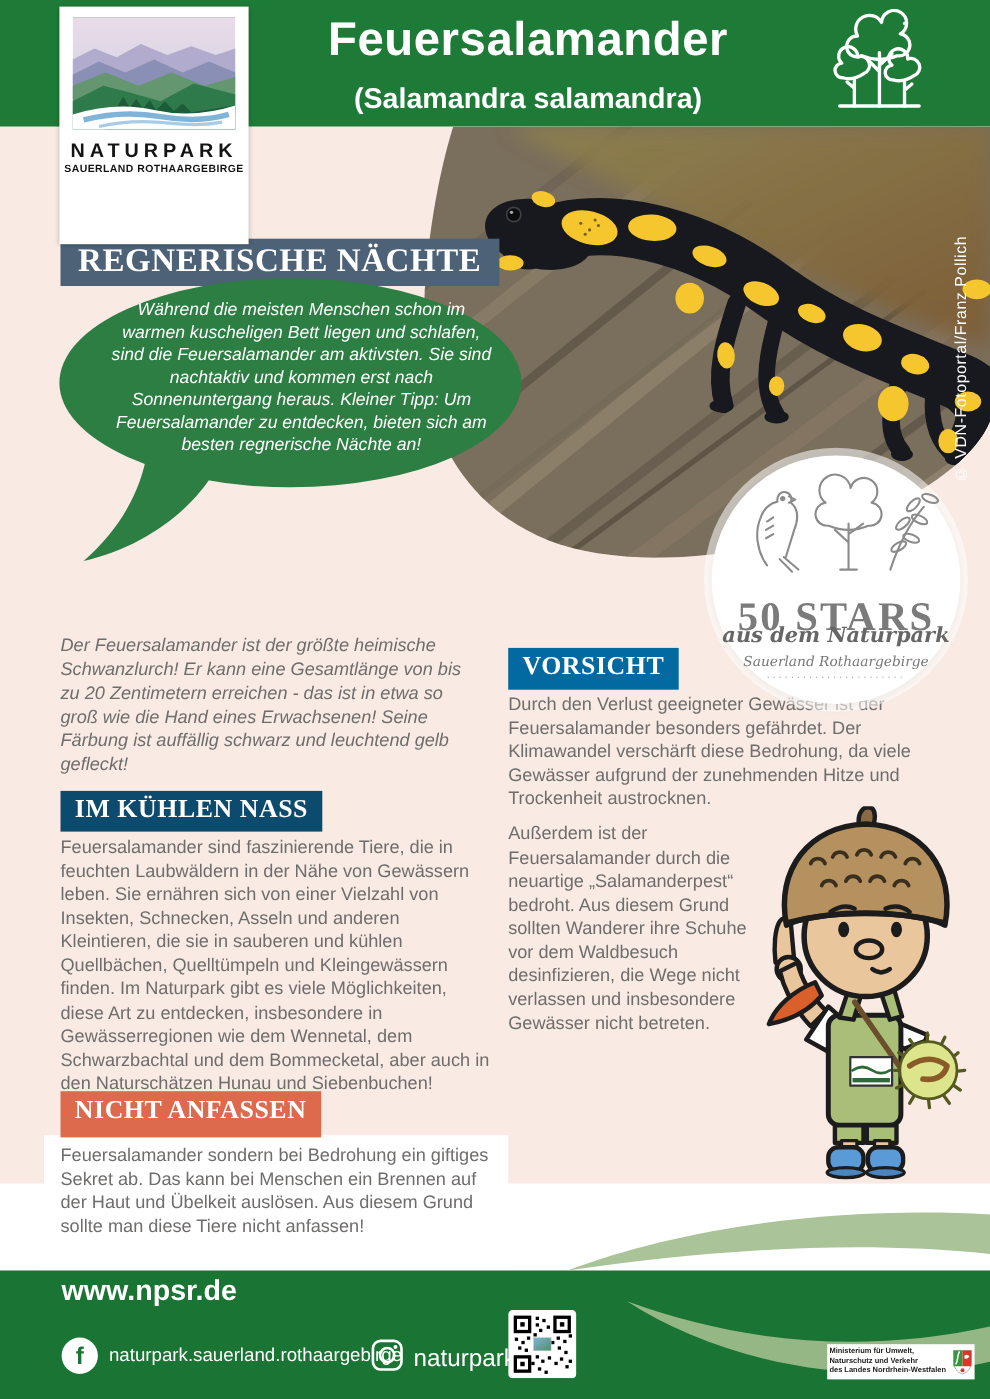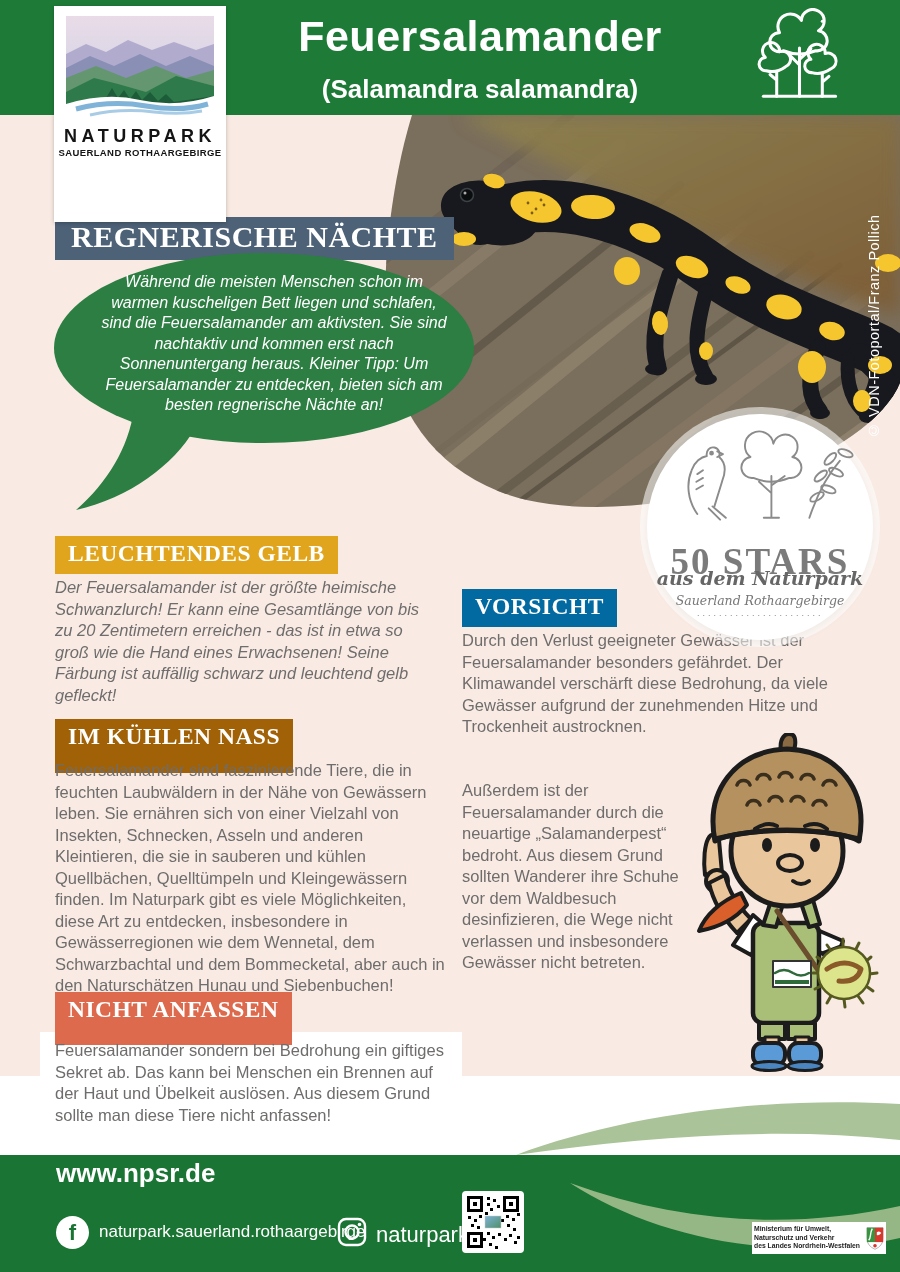--- a/index.html
+++ b/index.html
@@ -36,29 +36,29 @@
   #badge-title{position:absolute;top:108px;width:100%;font-family:"Liberation Serif",serif;
                font-weight:bold;font-size:37px;color:#7b7b7b;letter-spacing:2px;margin-top:18px;}
   #badge-sub{position:absolute;top:153px;width:100%;font-family:"DejaVu Serif",serif;
              font-style:italic;font-weight:bold;font-size:19px;color:#666;}
   #badge-region{position:absolute;top:179px;width:100%;font-family:"DejaVu Serif",serif;
                 font-style:italic;font-size:12.5px;color:#777;}
   #badge-dots{position:absolute;top:196px;width:100%;font-size:9px;letter-spacing:2.5px;color:#888;}
   
   #gelb-heading{left:55px;top:536px;background:#e0a51d;font-size:23.5px;padding:5px 13px 7px;}
   #gelb-body{left:55px;top:577px;width:384px;font-style:italic;}
-  #nass-heading{left:55px;top:719px;background:#a16207;font-size:23.5px;padding:5px 13px 23px;}
+  #nass-heading{left:55px;top:719px;background:#0c4a6e;font-size:23.5px;padding:5px 13px 6px;}
   #nass-body{left:55px;top:760px;width:392px;}
-  #anf-heading{left:55px;top:992px;background:#dd6a4c;font-size:23.5px;padding:5px 13px 22px;z-index:2;}
+  #anf-heading{left:55px;top:992px;background:#dd6a4c;font-size:23.5px;padding:5px 13px 11px;z-index:2;}
   #anf-pane{left:40px;top:1032px;width:422px;height:124px;background:#fff;}
   #white-strip{left:0;top:1076px;width:900px;height:79px;background:#fff;}
   #anf-body{left:55px;top:1040px;width:392px;z-index:2;}
   #vor-heading{left:462px;top:589px;background:#0369a1;font-size:23.5px;padding:5px 13px 7px;}
   #vor-body1{left:462px;top:630px;width:414px;}
-  #vor-body2{left:462px;top:780px;width:230px;}
+  #vor-body2{left:462px;top:748px;width:230px;}
   #mascot{left:675px;top:733px;z-index:4;}
   
   #footer-band{left:0;top:1155px;width:900px;height:117px;background:#1a7433;}
   #swoosh{left:430px;top:1088px;z-index:3;}
   #website{left:56px;top:1158px;font-size:26px;font-weight:bold;color:#fff;z-index:4;}
   #fb-icon{left:56px;top:1216px;width:33px;height:33px;border-radius:50%;background:#fff;z-index:4;
            display:flex;align-items:center;justify-content:center;font-weight:bold;font-size:22px;
            color:#1a7433;}
   #fb-label{left:99px;top:1222px;font-size:17px;color:#fff;z-index:4;}
   #ig-icon{left:337px;top:1217px;z-index:4;}
@@ -215,21 +215,20 @@
         <ellipse cx="174" cy="34" rx="8" ry="3.5" transform="rotate(-45 174 34)"></ellipse>
         <ellipse cx="190" cy="28" rx="8" ry="3.5" transform="rotate(20 190 28)"></ellipse>
       </g>
     </svg>
     <div id="badge-title">50 STARS</div>
     <div id="badge-sub">aus dem Naturpark</div>
     <div id="badge-region">Sauerland Rothaargebirge</div>
     <div id="badge-dots">·······················</div>
   </div>
 
-  <div class="abs shead" id="gelb-heading">LEUCHTENDES GELB</div>
   <div class="abs body-txt" id="gelb-body">Der Feuersalamander ist der größte heimische Schwanzlurch! Er kann eine Gesamtlänge von bis zu 20 Zentimetern erreichen - das ist in etwa so groß wie die Hand eines Erwachsenen! Seine Färbung ist auffällig schwarz und leuchtend gelb gefleckt!</div>
 
   <div class="abs shead" id="nass-heading">IM KÜHLEN NASS</div>
   <div class="abs body-txt" id="nass-body">Feuersalamander sind faszinierende Tiere, die in feuchten Laubwäldern in der Nähe von Gewässern leben. Sie ernähren sich von einer Vielzahl von Insekten, Schnecken, Asseln und anderen Kleintieren, die sie in sauberen und kühlen Quellbächen, Quelltümpeln und Kleingewässern finden. Im Naturpark gibt es viele Möglichkeiten, diese Art zu entdecken, insbesondere in Gewässerregionen wie dem Wennetal, dem Schwarzbachtal und dem Bommecketal, aber auch in den Naturschätzen Hunau und Siebenbuchen!</div>
 
   <div class="abs" id="white-strip"></div>
   <div class="abs" id="anf-pane"></div>
   <div class="abs shead" id="anf-heading">NICHT ANFASSEN</div>
   <div class="abs body-txt" id="anf-body">Feuersalamander sondern bei Bedrohung ein giftiges Sekret ab. Das kann bei Menschen ein Brennen auf der Haut und Übelkeit auslösen. Aus diesem Grund sollte man diese Tiere nicht anfassen!</div>
 

